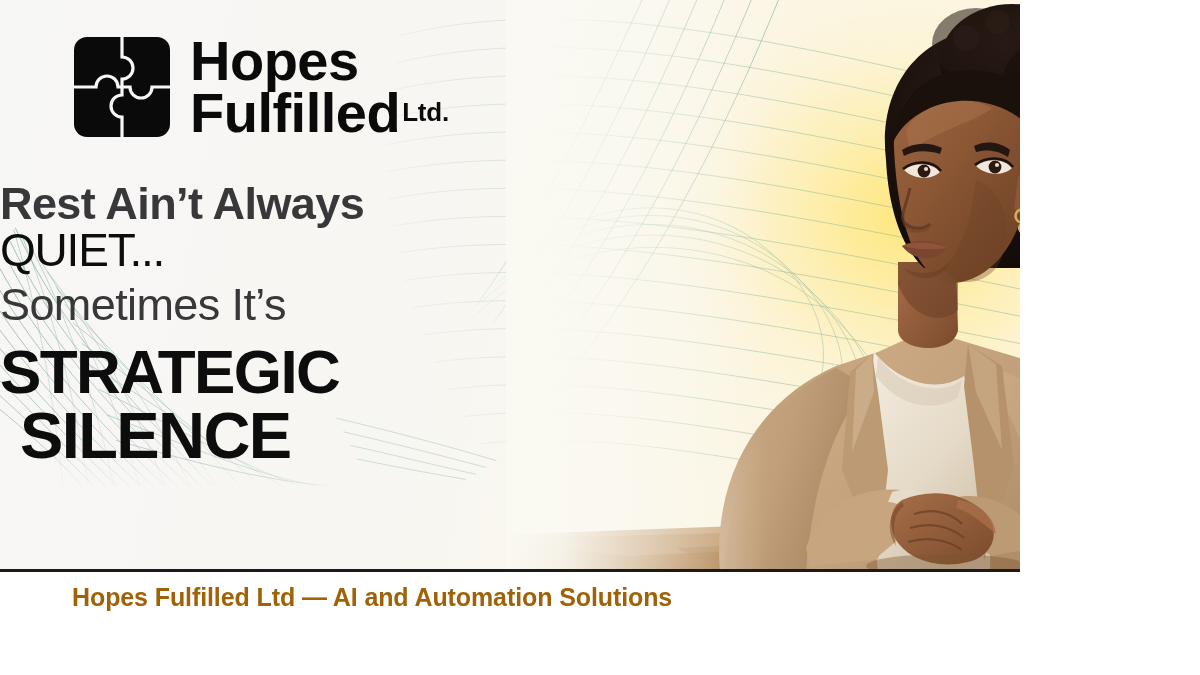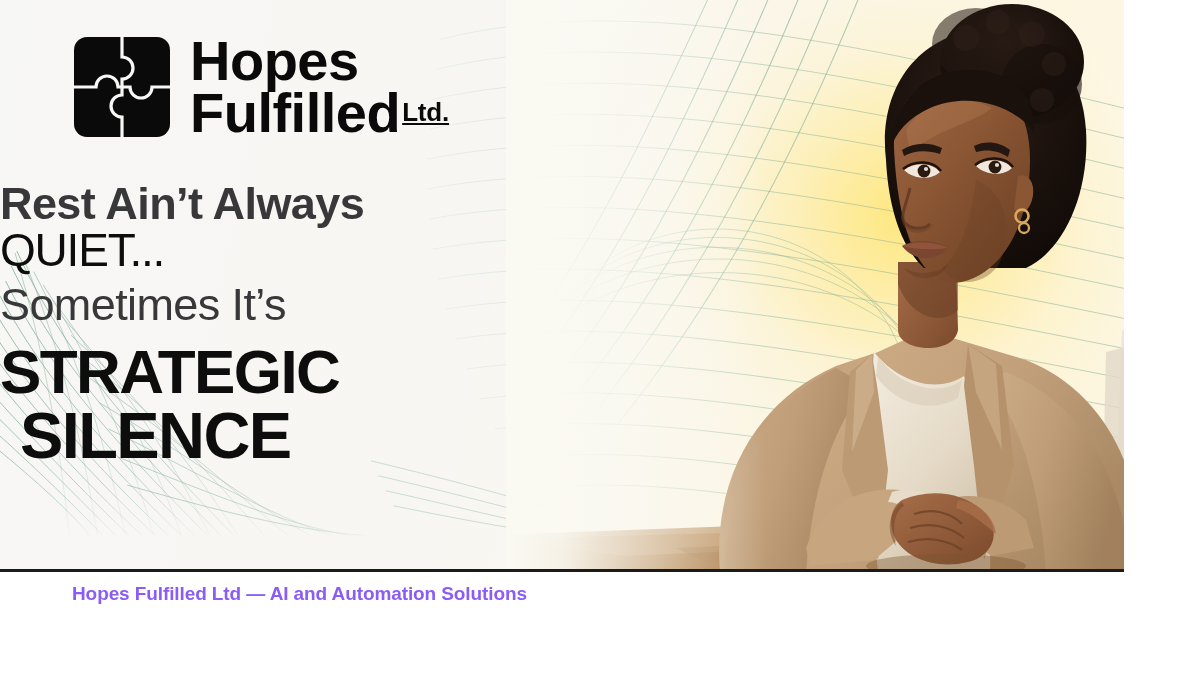--- a/index.html
+++ b/index.html
@@ -15,21 +15,21 @@
     position:relative;
     width:1200px;
     height:675px;
     background:#ffffff;
   }
 
   
   #banner {
     position:absolute;
     left:0; top:0;
-    width:1124px; height:572px;
+    width:1020px; height:572px;
     overflow:hidden;
     background:#fef9c3;
     border-bottom:3px solid #1b1b1b;
   }
 
   
   .bg-base {
     position:absolute; inset:0;
     background:
       radial-gradient(ellipse 330px 300px at 905px 215px,
@@ -82,21 +82,20 @@
   .logo-line1 {
     font-size:56px; font-weight:700; letter-spacing:-0.5px;
   }
   .logo-line2 {
     font-size:56px; font-weight:700; letter-spacing:-0.5px;
     display:flex; align-items:center;
   }
   .logo-ltd {
     font-size:26px; font-weight:700; letter-spacing:-0.2px;
     margin-left:2px;
-    text-decoration:underline;
   }
 
   
   #headline {
     position:absolute; left:0; top:181px;
     width:520px;
     text-align:left;
   }
   .hl { display:block; white-space:nowrap; }
   .hl-a {
@@ -116,21 +115,21 @@
     letter-spacing:-1.6px; line-height:1.04; margin-top:12px;
   }
   .hl-e {
     font-size:65px; font-weight:900; color:#0d0d0d;
     letter-spacing:-1.6px; line-height:1.04; margin-top:-2px;margin-left:20px;
   }
 
   
   #caption {
     position:absolute; left:72px; top:583px;
-    font-size:19px; font-weight:700; color:#8b5cf6;
+    font-size:25px; font-weight:700; color:#a16207;
     letter-spacing:-0.1px;
   }
 </style>
 </head>
 <body>
 
 <div id="page">
 
   <div id="banner">
 

